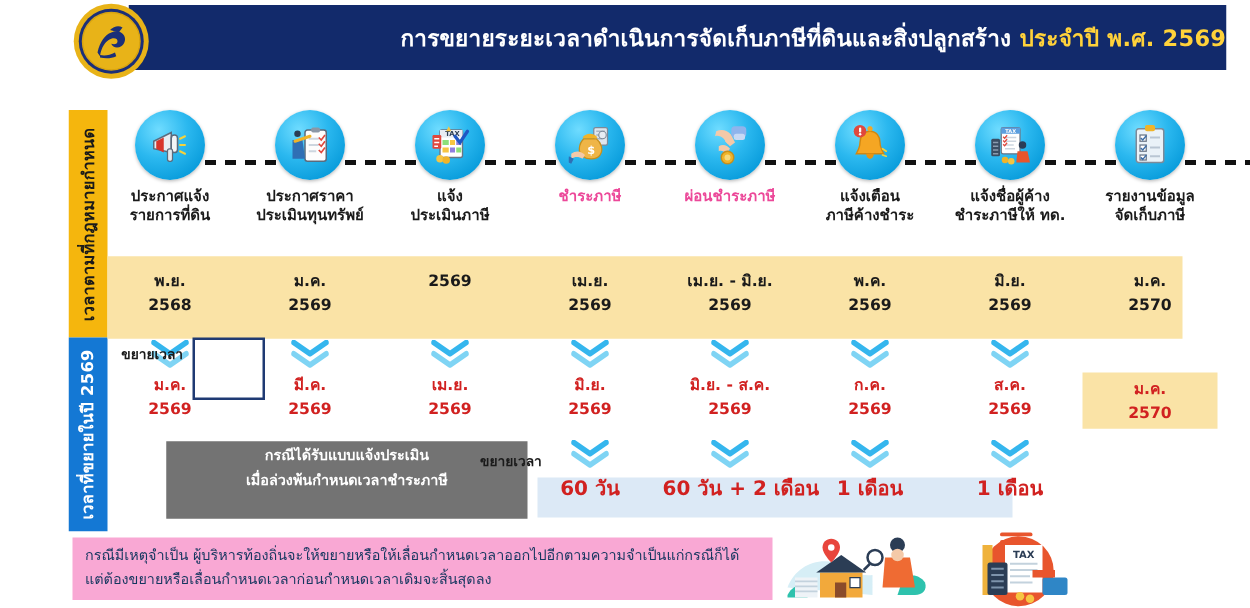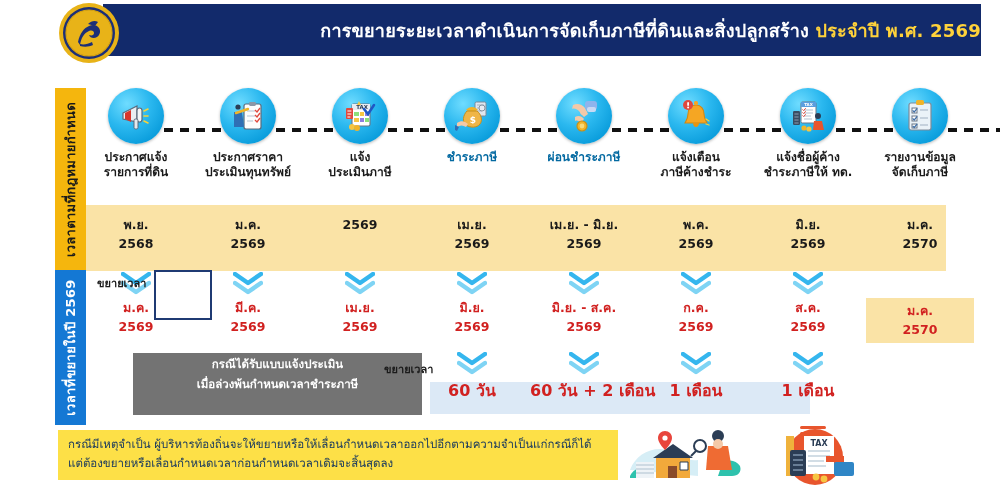--- a/index.html
+++ b/index.html
@@ -52,21 +52,21 @@
   .icon-bubble {
     width: 56px; height: 56px; margin: 0 auto; border-radius: 50%;
     background: radial-gradient(circle at 34% 28%, #6fdcff 0%, #2bb8ef 42%, #0a9ddc 78%, #0a86c4 100%);
     box-shadow: 0 1px 3px rgba(0,0,0,.28);
     display: flex; align-items: center; justify-content: center; position: relative; z-index: 2;
   }
   .icon-bubble svg { display: block; }
   .icon-label {
     margin-top: 6px; font-size: 12px; line-height: 15px; color: #1a1a1a; font-weight: bold;
   }
-  .icon-label.red { color: #0369a1; }
+  .icon-label.red { color: #ec4899; }
 
   
   .band-yellow {
     position: absolute; left: 86px; top: 205px; width: 860px; height: 66px;
     background: #fae3a6;
   }
   .date-cell {
     position: absolute; top: 0; width: 108px; text-align: center;
     font-size: 12.5px; font-weight: bold; color: #1a1a1a; padding-top: 10px; line-height: 19px;
   }
@@ -104,21 +104,21 @@
   }
   .dur-row { position: absolute; left: 88px; top: 352px; width: 912px; height: 62px; }
   .dur-cell { position: absolute; top: 0; width: 108px; text-align: center; }
   .dur-text {
     margin-top: 2px; font-size: 16px; font-weight: bold; color: #d12120; white-space: nowrap;
   }
 
   
   .footer-note {
     position: absolute; left: 58px; top: 430px; width: 560px; height: 50px;
-    background: #fde047; color: #15365f; font-size: 11.5px; line-height: 19px;
+    background: #f9a8d4; color: #15365f; font-size: 11.5px; line-height: 19px;
     padding: 5px 8px 0 10px;
   }
   .footer-note div { white-space: nowrap; }
   .illus { position: absolute; top: 424px; }
   .illus-house { left: 622px; width: 140px; height: 62px; }
   .illus-tax { left: 760px; width: 110px; height: 62px; }
 </style>
 </head>
 <body>
 

